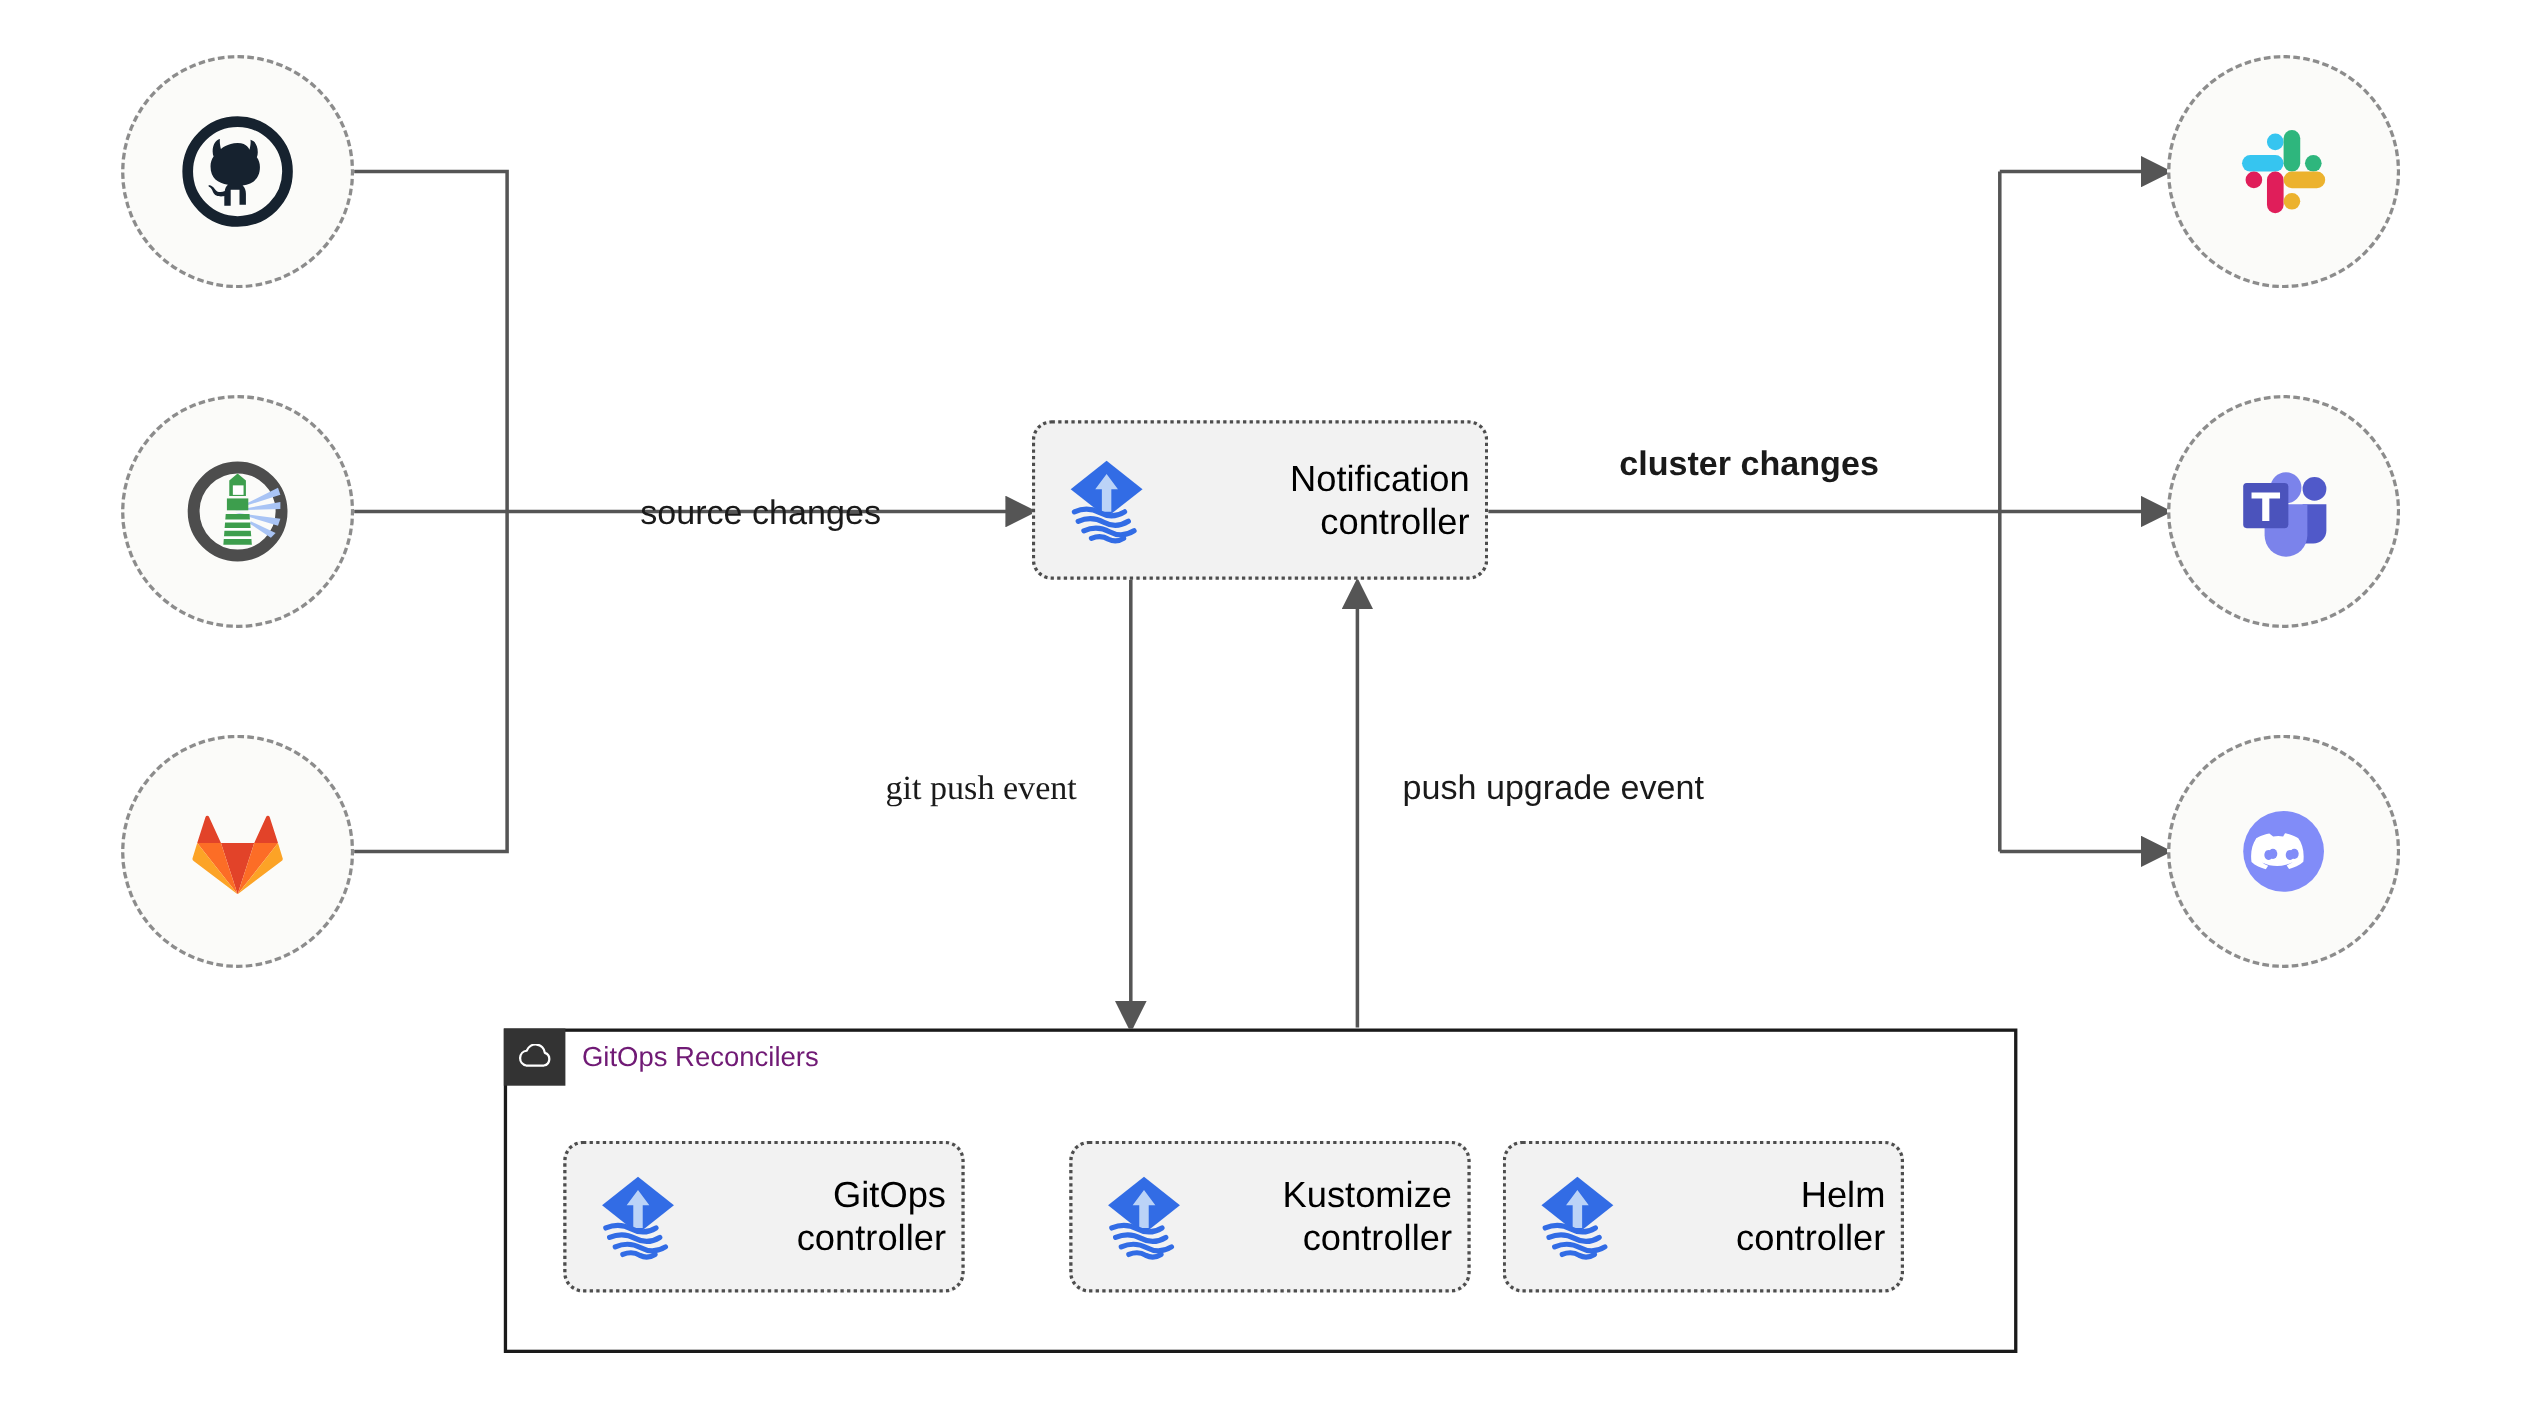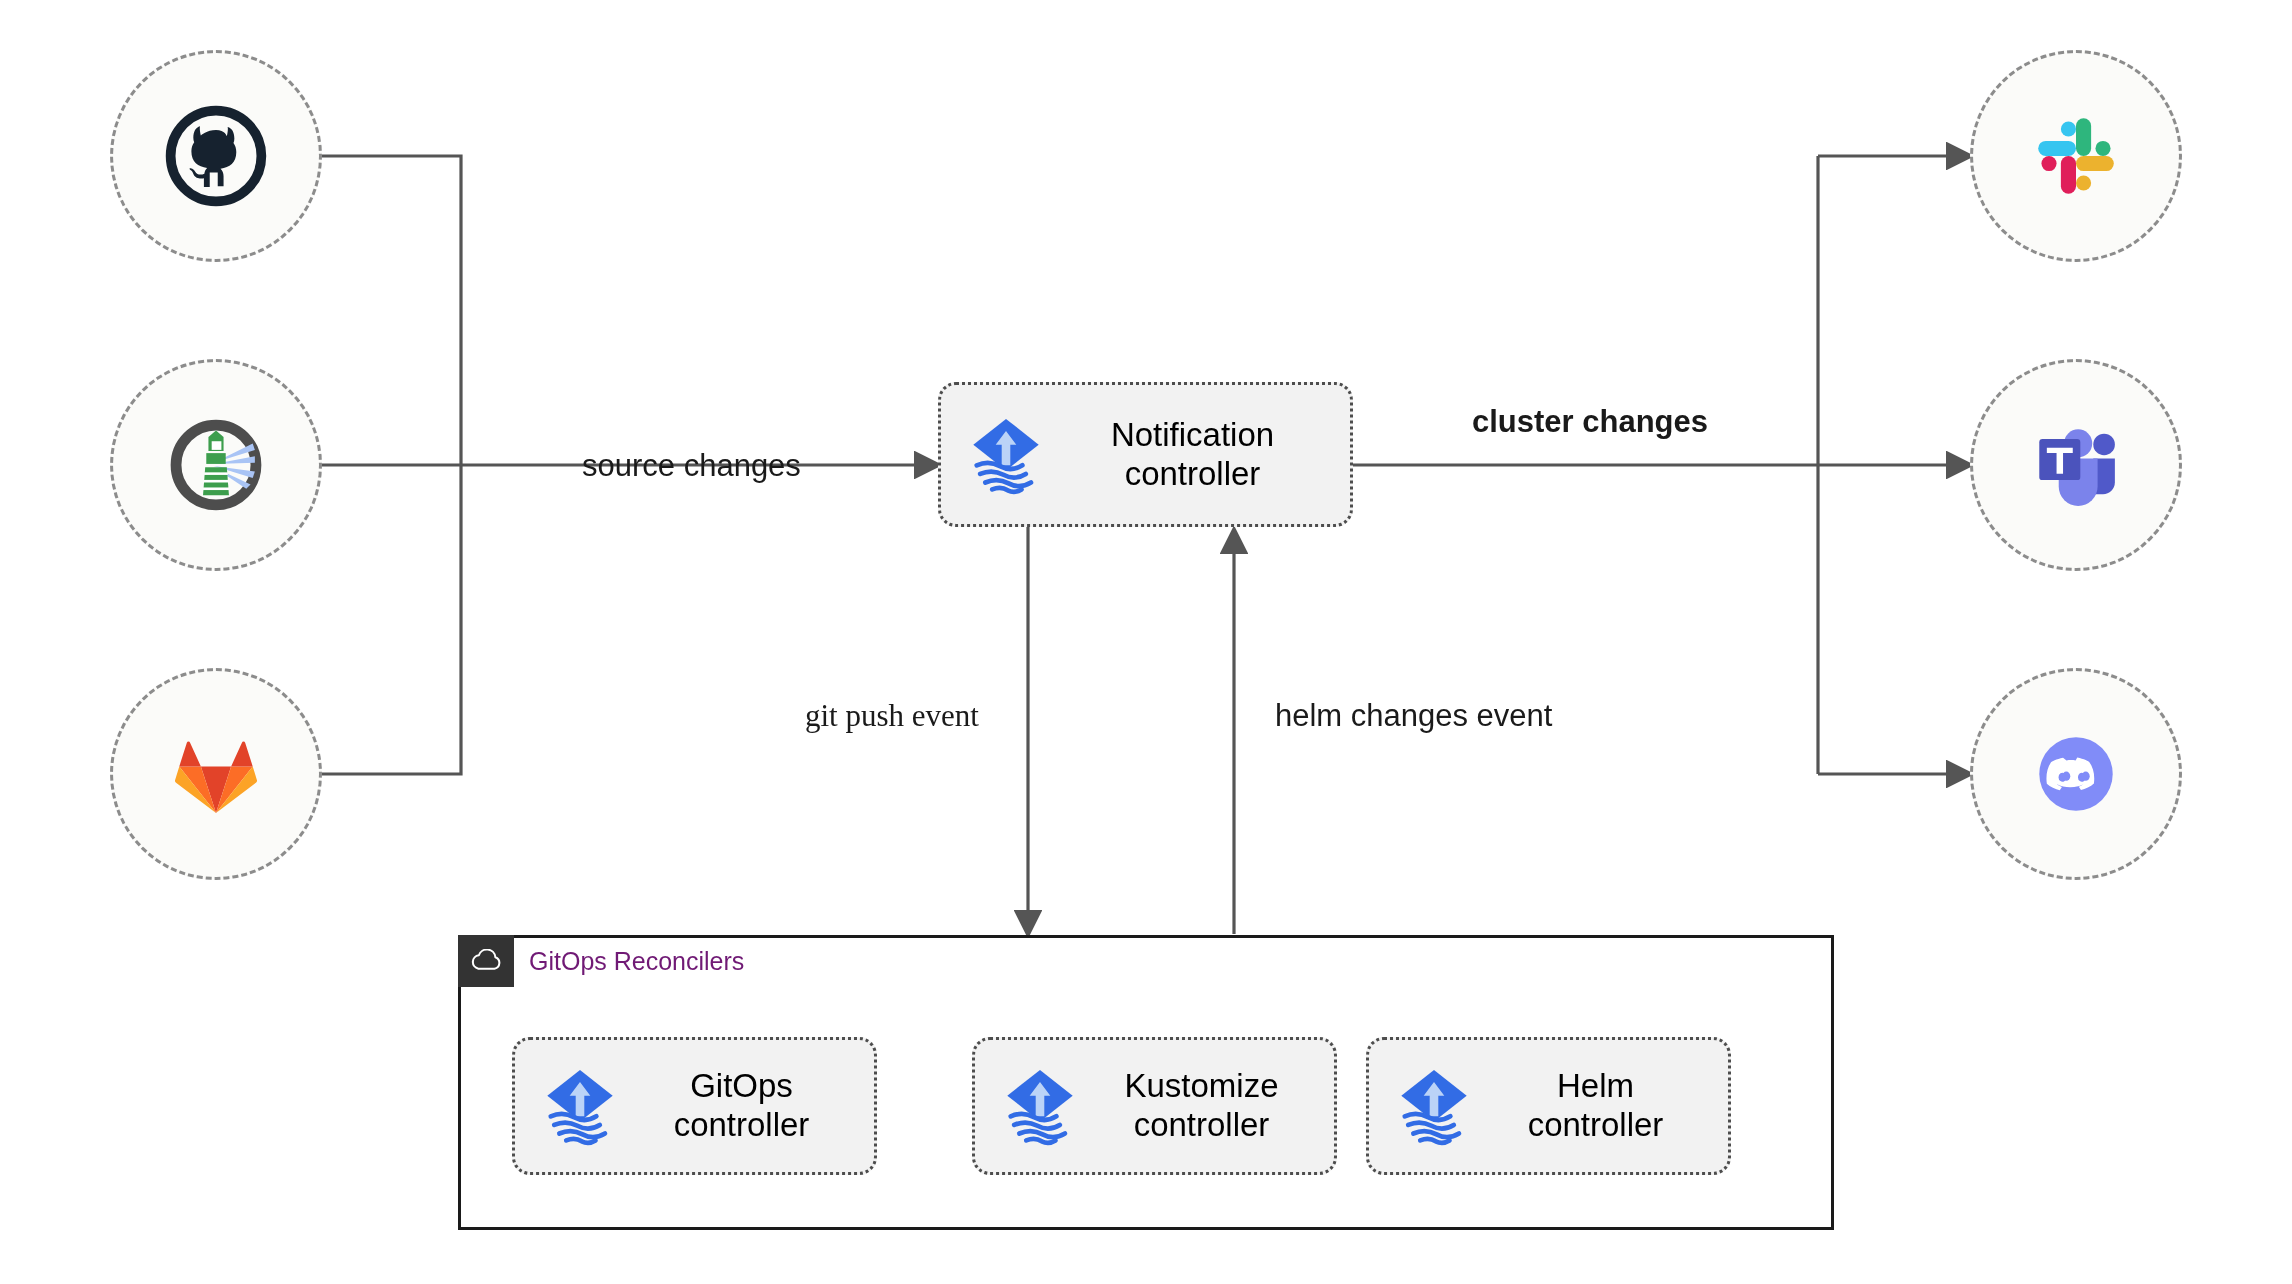--- a/index.html
+++ b/index.html
@@ -53,21 +53,21 @@
     align-items: center;
     padding-left: 22px;
   }
   .ctrl-box .flux-logo {
     width: 86px;
     height: 86px;
     flex: 0 0 auto;
   }
   .ctrl-box .ctrl-label {
     flex: 1 1 auto;
-    text-align: center;
+    text-align: right;
     font-size: 33px;
     color: #000000;
     line-height: 1.18;
     padding-right: 14px;
     white-space: pre-line;
   }
 
   
   #reconcilers-group {
     position: absolute;
@@ -309,13 +309,13 @@
   <div class="ctrl-label">Helm
 controller</div>
 </div>
 
 <div class="edge-label" style="left:582px; top:404px;margin-top:44px;">source changes</div>
 
 <div class="edge-label" style="left:1472px; top:404px;font-weight:bold;">cluster changes</div>
 
 <div class="edge-label" style="left:805px; top:698px;font-family:Liberation Serif, serif;">git push event</div>
 
-<div class="edge-label" style="left:1275px; top:698px;">helm changes event</div>
+<div class="edge-label" style="left:1275px; top:698px;">push upgrade event</div>
 
 </body></html>

